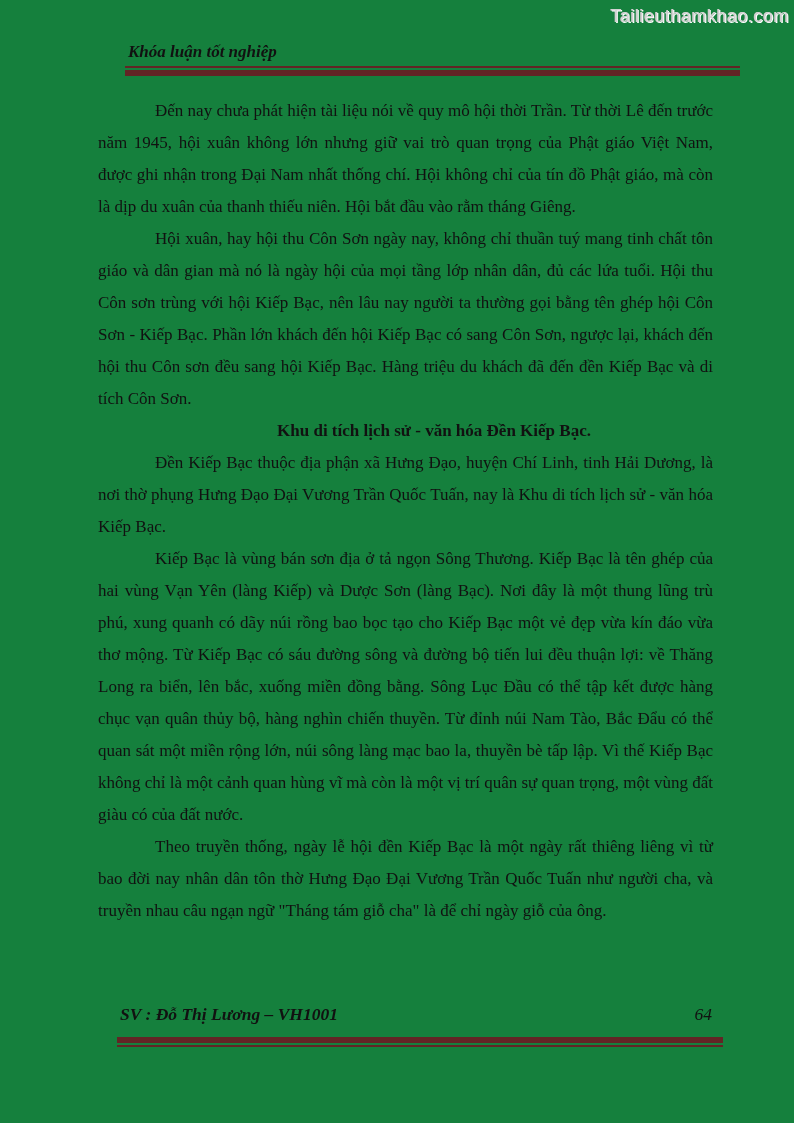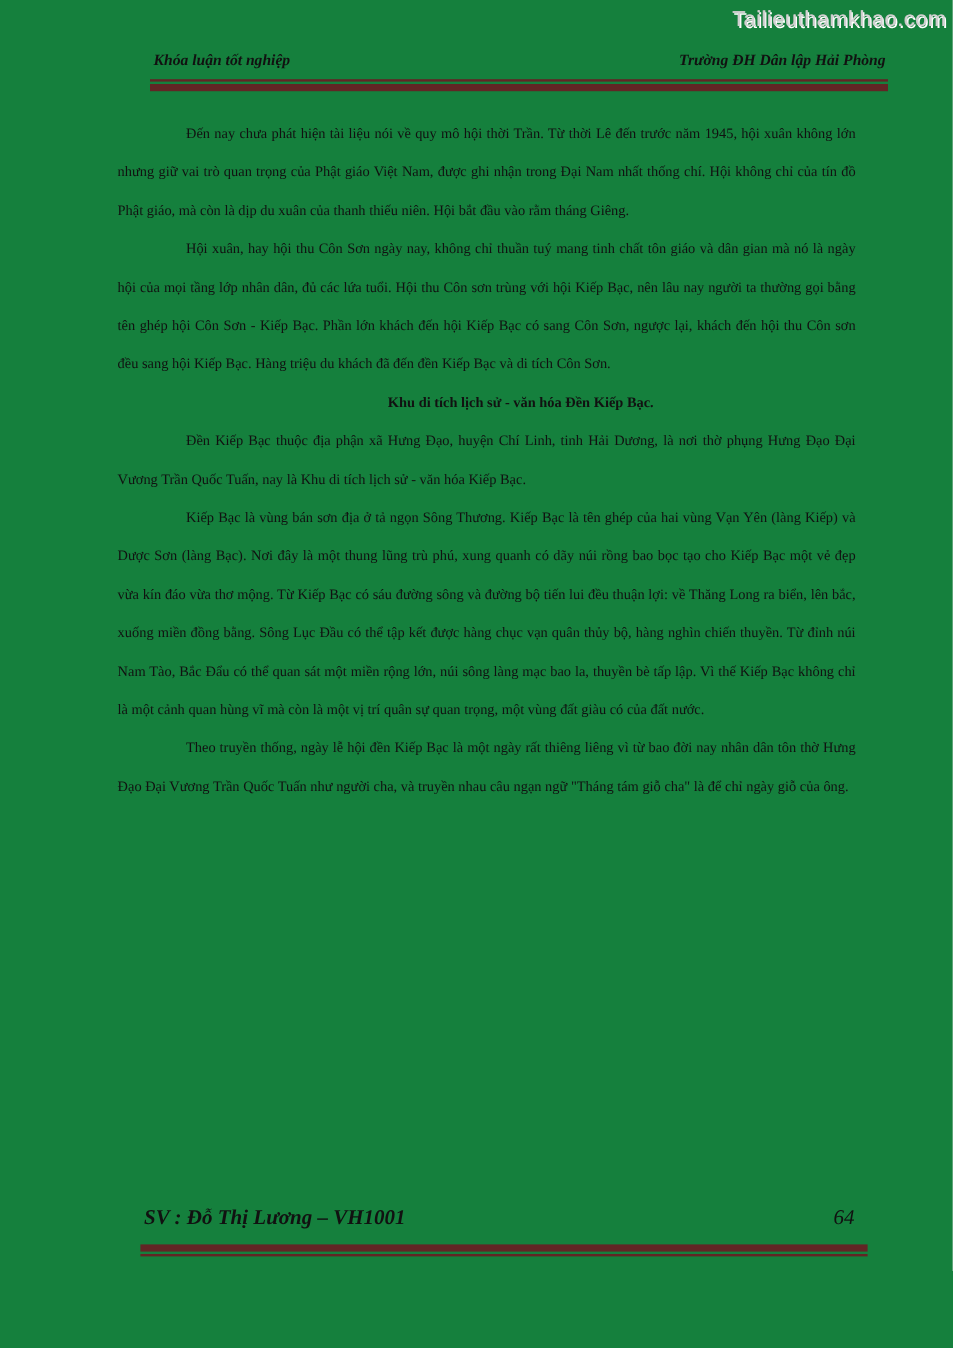--- a/index.html
+++ b/index.html
@@ -26,44 +26,44 @@
     letter-spacing: 0.5px;
   }
 
   
   .header-row {
     position: absolute;
     top: 42px;
     left: 128px;
     width: 610px;
     display: flex;
-    justify-content: space-between;
+    justify-content: flex-start;
     align-items: baseline;
     font-weight: bold;
     font-style: italic;
-    font-size: 13px;
+    font-size: 17px;
   }
   .header-rule {
     position: absolute;
     top: 66px;
     left: 125px;
     width: 615px;
     height: 10px;
   }
   .header-rule .thin  { height: 2px; background: var(--rule-color, #622525); }
   .header-rule .gap   { height: 2px; }
   .header-rule .thick { height: 6px; background: var(--rule-color, #622525); }
 
   
   .doc-body {
     position: absolute;
     top: 95px;
     left: 98px;
     width: 615px;
-    font-size: 12px;
+    font-size: 17px;
     line-height: 32px;
     text-align: justify;
     font-family: Liberation Serif, serif;
   }
   .doc-body p { margin: 0; text-indent: 57px; }
   .doc-body p.heading { font-weight: bold; text-align: center; }
 
   
   .footer-rule {
     position: absolute;
@@ -91,21 +91,20 @@
 </style>
 </head>
 <body>
 
 <div class="page">
 
   <div class="watermark">Tailieuthamkhao.com</div>
 
   <div class="header-row">
     <span>Khóa luận tốt nghiệp</span>
-    <span>Trường ĐH Dân lập Hải Phòng</span>
   </div>
 
   <div class="header-rule">
     <div class="thin"></div>
     <div class="gap"></div>
     <div class="thick"></div>
   </div>
 
   <div class="doc-body">
     <p>Đến nay chưa phát hiện tài liệu nói về quy mô hội thời Trần. Từ thời Lê đến trước năm 1945, hội xuân không lớn nhưng giữ vai trò quan trọng của Phật giáo Việt Nam, được ghi nhận trong Đại Nam nhất thống chí. Hội không chỉ của tín đồ Phật giáo, mà còn là dịp du xuân của thanh thiếu niên. Hội bắt đầu vào rằm tháng Giêng.</p>

